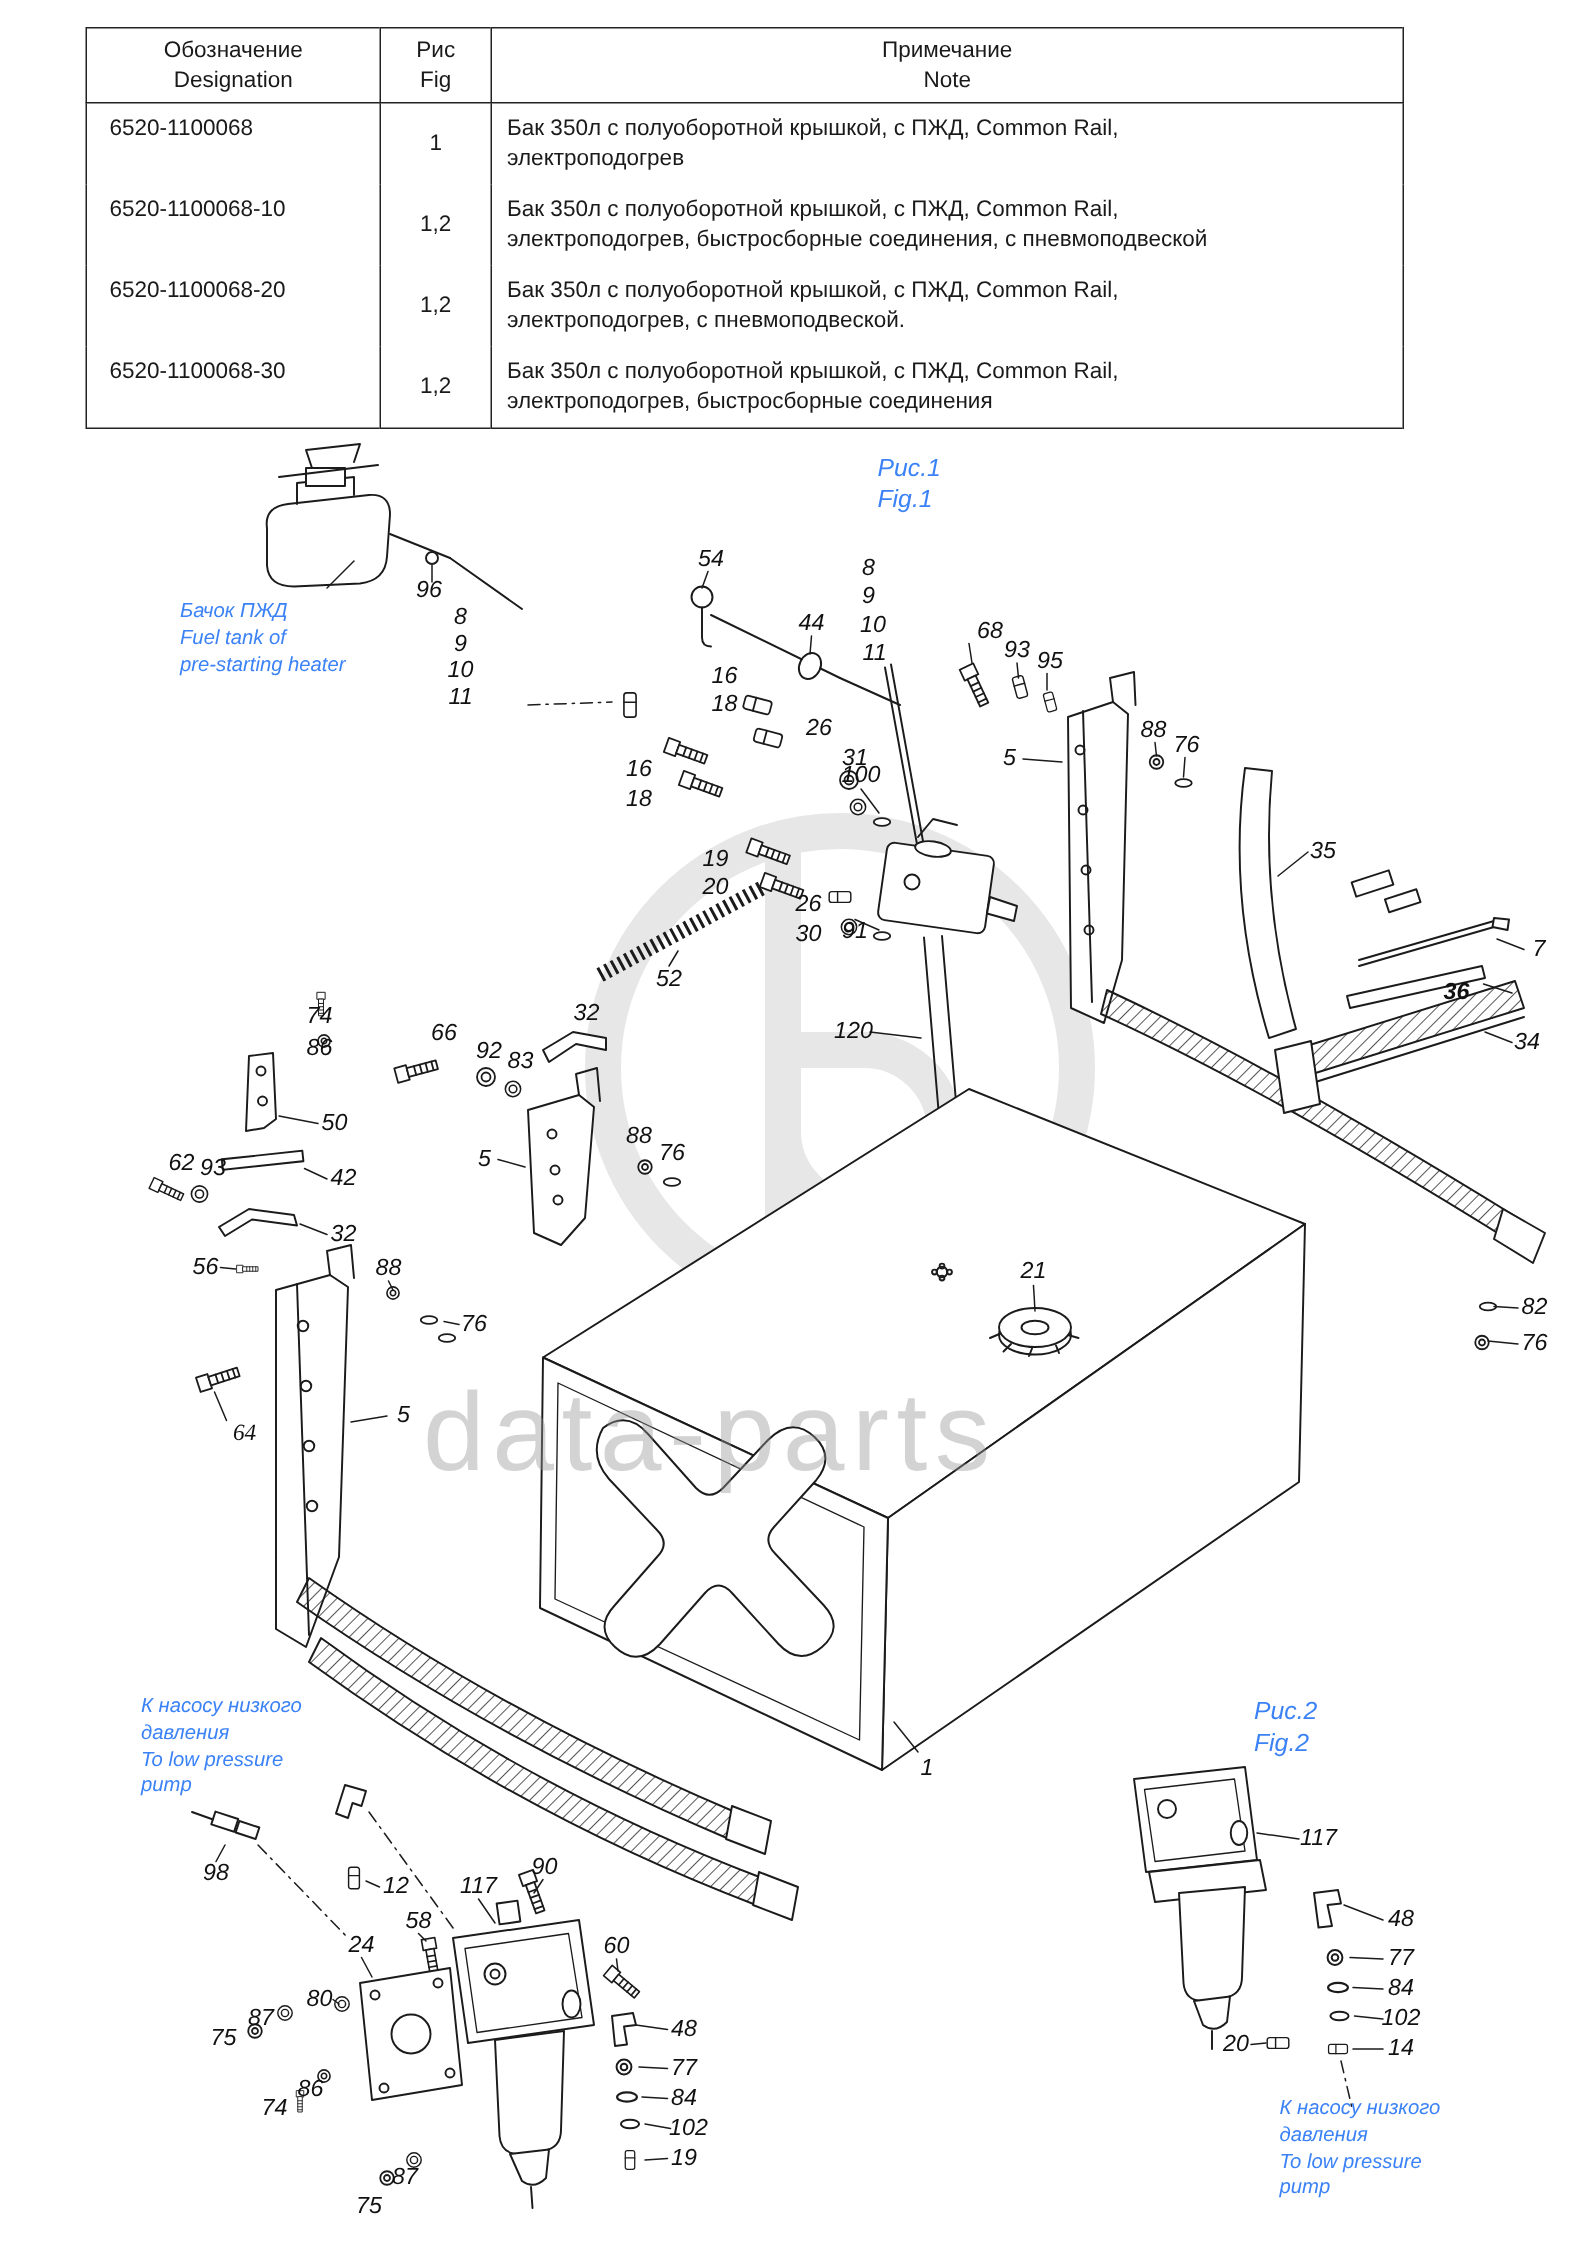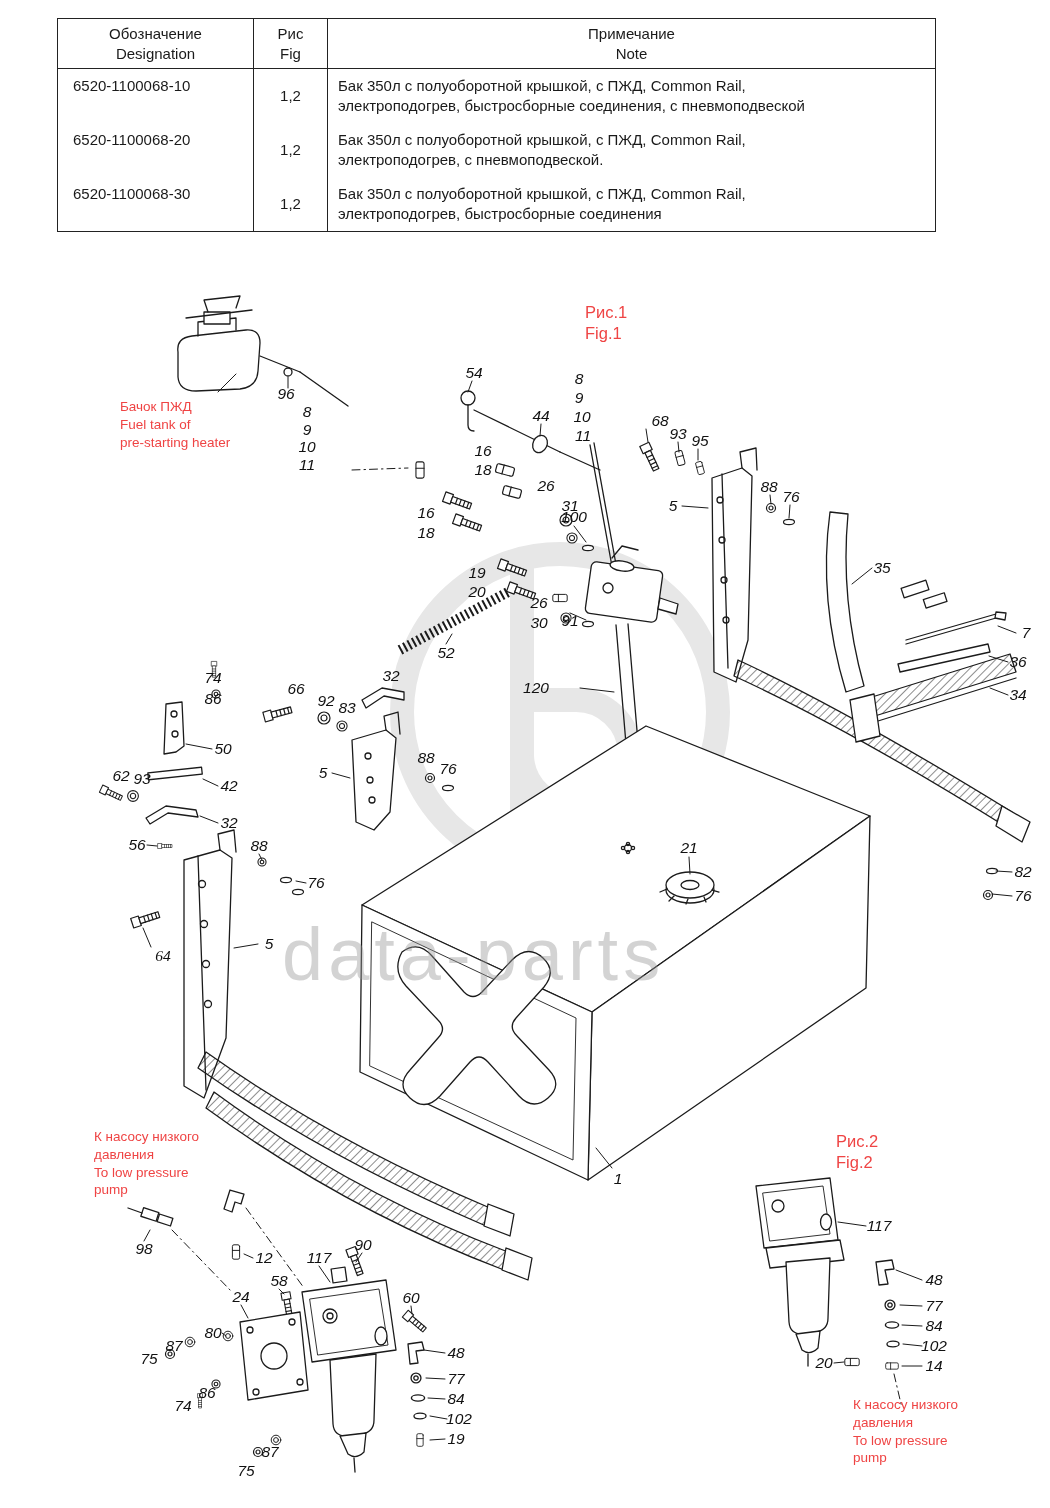--- a/index.html
+++ b/index.html
@@ -15,22 +15,22 @@
             padding:7px 10px 8px;white-space:pre-line;line-height:1.3;}
   .parts td.des{padding-left:15px;}
   .parts td.fig{text-align:center;vertical-align:middle;}
   
   .art-svg{position:absolute;left:0;top:0;}
   .watermark-text{position:absolute;left:282px;top:912px;font-size:74px;letter-spacing:5px;
                   color:rgba(150,150,150,.42);white-space:nowrap;pointer-events:none;}
   .overlay{position:absolute;left:0;top:0;width:1050px;height:1508px;pointer-events:none;}
   .callout{position:absolute;transform:translate(-50%,-50%);font-style:italic;font-size:15.5px;
            white-space:nowrap;color:#111;}
-  .annotation{position:absolute;font-size:13.5px;line-height:1.32;
-              white-space:pre-line;color:#ef4444;}
+  .annotation{position:absolute;font-style:italic;font-size:13.5px;line-height:1.32;
+              white-space:pre-line;color:#3b82f6;}
   .annotation.fig-label{font-size:16.5px;line-height:1.3;}
 </style>
 </head>
 <body>
 
 <div class="page">
 
   <table class="parts">
     <colgroup>
         <col class="c-des">
@@ -41,20 +41,26 @@
       <tr>
         <th>Обозначение
 Designation</th>
         <th>Рис
 Fig</th>
         <th>Примечание
 Note</th>
       </tr>
     </thead>
     <tbody>
+      <tr>
+        <td class="des">6520-1100068</td>
+        <td class="fig">1</td>
+        <td>Бак 350л с полуоборотной крышкой, с ПЖД, Common Rail,
+электроподогрев</td>
+      </tr>
       <tr>
         <td class="des">6520-1100068-10</td>
         <td class="fig">1,2</td>
         <td>Бак 350л с полуоборотной крышкой, с ПЖД, Common Rail,
 электроподогрев, быстросборные соединения, с пневмоподвеской</td>
       </tr>
       <tr>
         <td class="des">6520-1100068-20</td>
         <td class="fig">1,2</td>
         <td>Бак 350л с полуоборотной крышкой, с ПЖД, Common Rail,
@@ -396,21 +402,21 @@
       <div class="callout" style="left: 582px; top: 417px;">10</div>
       <div class="callout" style="left: 583px; top: 436px;">11</div>
       <div class="callout" style="left: 644px; top: 421px; margin-left: 16px;">68</div>
       <div class="callout" style="left: 678px; top: 434px;">93</div>
       <div class="callout" style="left: 700px; top: 441px;">95</div>
       <div class="callout" style="left: 769px; top: 487px;">88</div>
       <div class="callout" style="left: 791px; top: 497px;">76</div>
       <div class="callout" style="left: 673px; top: 506px;">5</div>
       <div class="callout" style="left: 882px; top: 568px;">35</div>
       <div class="callout" style="left: 1026px; top: 633px;">7</div>
-      <div class="callout" style="left: 1018px; top: 662px;">36</div>
+      <div class="callout" style="left: 971px; top: 662px; font-weight: bold;">36</div>
       <div class="callout" style="left: 1018px; top: 695px;">34</div>
       <div class="callout" style="left: 483px; top: 451px;">16</div>
       <div class="callout" style="left: 483px; top: 470px;">18</div>
       <div class="callout" style="left: 546px; top: 486px;">26</div>
       <div class="callout" style="left: 546px; top: 506px; margin-left: 24px;">31</div>
       <div class="callout" style="left: 574px; top: 517px;">100</div>
       <div class="callout" style="left: 426px; top: 513px;">16</div>
       <div class="callout" style="left: 426px; top: 533px;">18</div>
       <div class="callout" style="left: 477px; top: 573px;">19</div>
       <div class="callout" style="left: 477px; top: 592px;">20</div>
@@ -428,21 +434,21 @@
       <div class="callout" style="left: 121px; top: 776px;">62</div>
       <div class="callout" style="left: 142px; top: 779px;">93</div>
       <div class="callout" style="left: 229px; top: 786px;">42</div>
       <div class="callout" style="left: 229px; top: 823px;">32</div>
       <div class="callout" style="left: 137px; top: 845px;">56</div>
       <div class="callout" style="left: 259px; top: 846px;">88</div>
       <div class="callout" style="left: 316px; top: 883px;">76</div>
       <div class="callout" style="left: 323px; top: 773px;">5</div>
       <div class="callout" style="left: 426px; top: 758px;">88</div>
       <div class="callout" style="left: 448px; top: 769px;">76</div>
-      <div class="callout" style="left: 536px; top: 688px;">120</div>
+      <div class="callout" style="left: 569px; top: 688px;">120</div>
       <div class="callout" style="left: 689px; top: 848px;">21</div>
       <div class="callout" style="left: 163px; top: 956px; font-family: Liberation Serif, serif;">64</div>
       <div class="callout" style="left: 269px; top: 944px;">5</div>
       <div class="callout" style="left: 1023px; top: 872px;">82</div>
       <div class="callout" style="left: 1023px; top: 896px;">76</div>
       <div class="callout" style="left: 618px; top: 1179px;">1</div>
       <div class="callout" style="left: 144px; top: 1249px;">98</div>
       <div class="callout" style="left: 264px; top: 1258px;">12</div>
       <div class="callout" style="left: 279px; top: 1281px;">58</div>
       <div class="callout" style="left: 241px; top: 1297px; text-align: center;">24</div>

